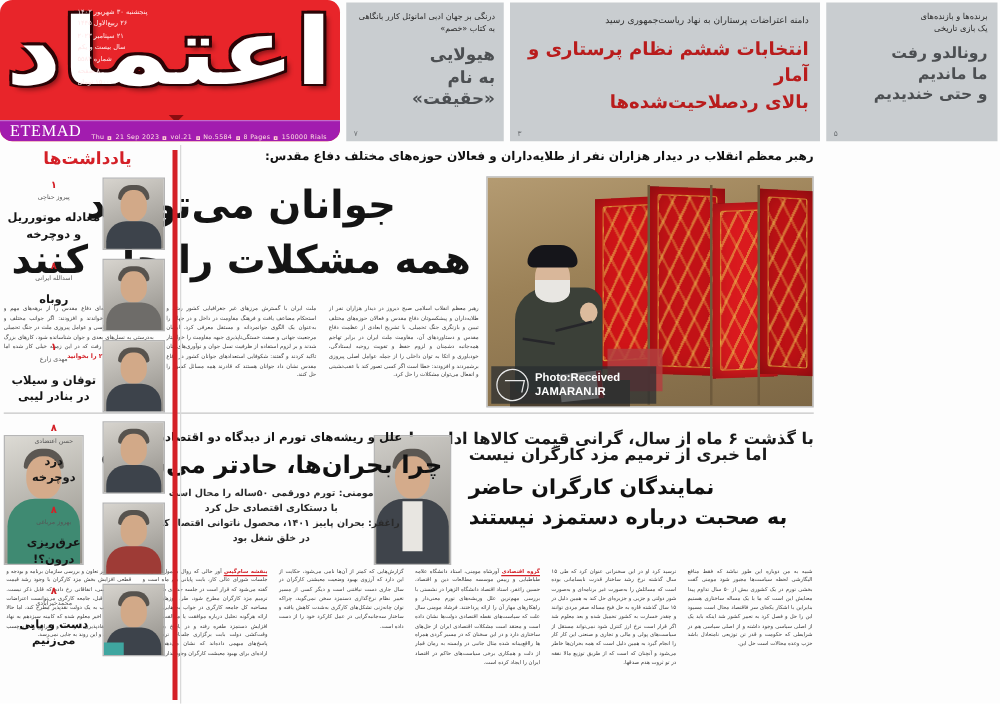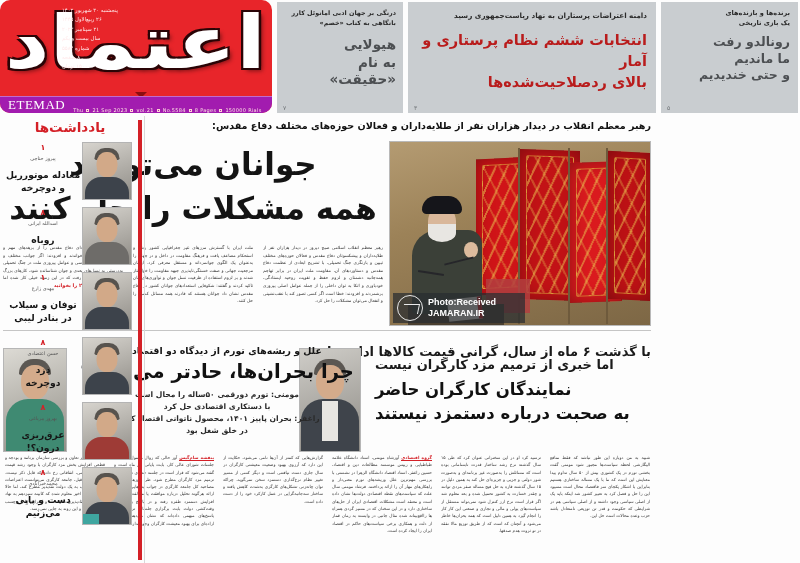--- a/index.html
+++ b/index.html
@@ -124,21 +124,21 @@
     left: 277px; top: 2px;
     width: 126px; height: 111px;
     background: #c9cdd0;
     padding: 6px 7px 4px 7px;
   }
   .promo-kicker {
     font-size: 6.4px;
     line-height: 10px;
     color: #2b2b2b;
     text-align: right;
-    font-weight: bold;
+    font-weight: normal;
   }
   .promo-title {
     margin-top: 8px;
     font-size: 13.5px;
     line-height: 17.5px;
     color: #4c4f52;
     text-align: right;
     font-weight: bold;
   }
   .promo-pagenum {

